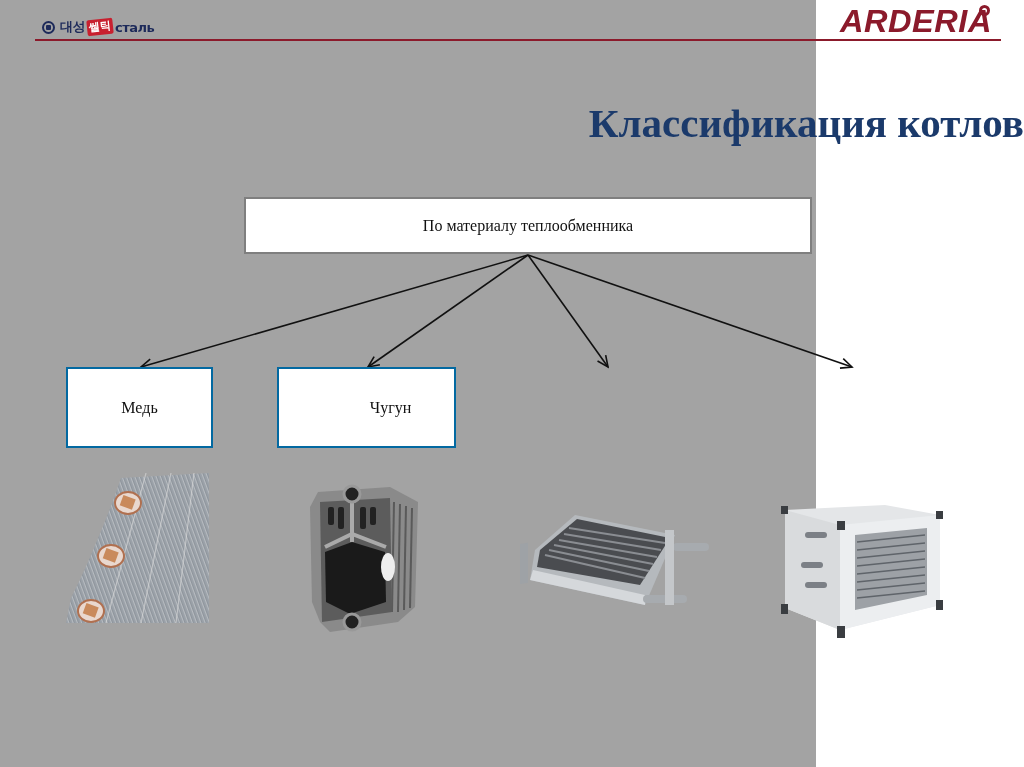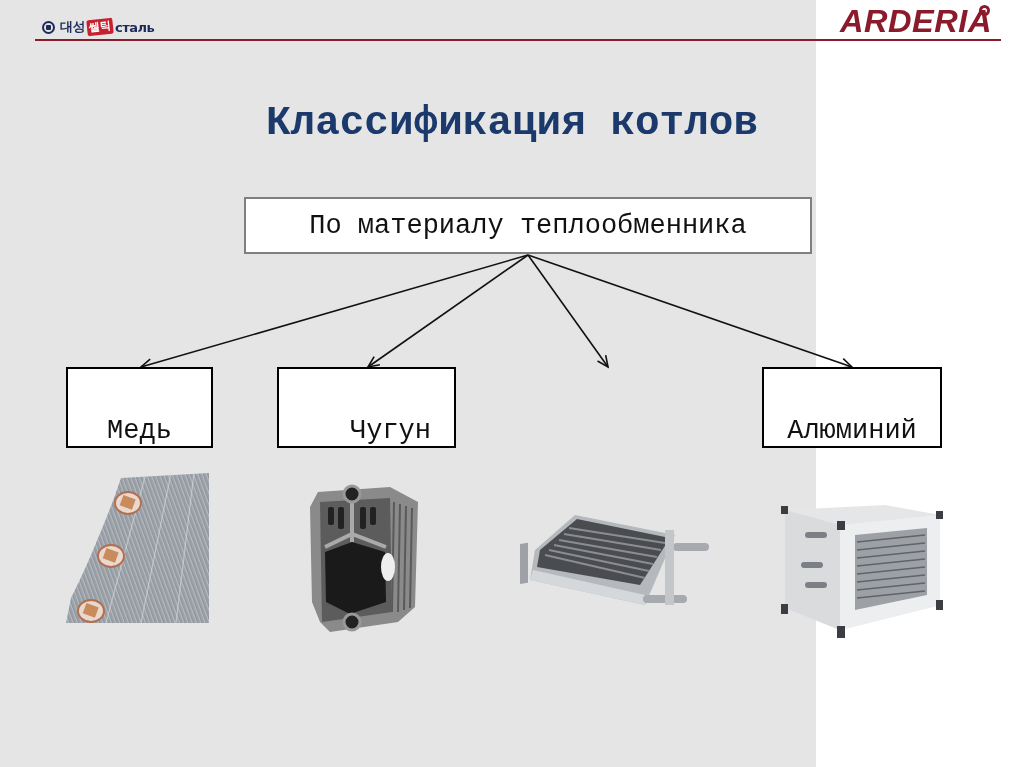--- a/index.html
+++ b/index.html
@@ -1,39 +1,39 @@
 <!DOCTYPE html>
 <html><head>
   <meta charset="utf-8">
   <style>
     html, body { margin: 0; padding: 0; }
     body {
       width: 1024px; height: 767px; position: relative; overflow: hidden;
       background: #ffffff; font-family: "Liberation Sans", sans-serif;
     }
-    .slide { position: absolute; left: 0; top: 0; width: 816px; height: 767px; background: #e5e5e5; }
+    .slide { position: absolute; left: 0; top: 0; width: 816px; height: 767px; background: #a3a3a3; }
     .header-rule { position: absolute; left: 35px; top: 39px; width: 966px; height: 2px; background: #8b1a2b; }
 
     
     .logo-left { position: absolute; left: 42px; top: 17px; height: 20px; display: flex; align-items: center; gap: 2px; }
     .logo-left .emblem { width: 13px; height: 13px; border: 2px solid #1d2a5a; border-radius: 50%; box-sizing: border-box; position: relative; margin-right: 3px; }
     .logo-left .emblem::after { content: ""; position: absolute; left: 2px; top: 2px; width: 5px; height: 5px; background: #1d2a5a; border-radius: 1px; }
     .logo-left .kr { font-family: "DejaVu Sans", sans-serif; font-weight: bold; font-size: 13px; color: #1d2a5a; letter-spacing: -0.5px; }
     .logo-left .badge { background: #c8202f; color: #fff; font-family: "DejaVu Sans", sans-serif; font-weight: bold; font-size: 11px; padding: 0 2px; transform: rotate(-6deg); line-height: 16px; border-radius: 2px; }
 
     
     .logo-right { position: absolute; left: 840px; top: 5px; }
     .logo-right .brand { font-family: "Liberation Sans", sans-serif; font-weight: bold; font-style: italic; font-size: 31px; color: #8b1a2b; letter-spacing: 0.5px; transform: scaleX(1.05); transform-origin: left; display: inline-block; line-height: 34px; }
     .logo-right .ring { position: absolute; left: 139px; top: 0px; width: 11px; height: 11px; border: 3px solid #8b1a2b; border-radius: 50%; box-sizing: border-box; }
 
-    .title { position: absolute; left: 0; width: 1024px; top: 98px; text-align: center; font-family: Liberation Mono, monospace; font-weight: bold; font-size: 41px; color: #1b3a6b; line-height: 50px; }
+    .title { position: absolute; left: 0; width: 1024px; top: 98px; text-align: right; font-family: Liberation Serif, serif; font-weight: bold; font-size: 41px; color: #1b3a6b; line-height: 50px; }
 
-    .box { position: absolute; box-sizing: border-box; background: #fff; display: flex; align-items: center; justify-content: center; font-family: Liberation Mono, monospace; font-size: 27px; color: #111; }
+    .box { position: absolute; box-sizing: border-box; background: #fff; display: flex; align-items: center; justify-content: center; font-family: Liberation Serif, serif; font-size: 16px; color: #111; }
     .root-box { left: 244px; top: 197px; width: 568px; height: 57px; border: 2px solid #7f7f7f; }
-    .child-box { top: 367px; height: 81px; border: 2px solid #000000; align-items: flex-end; }
+    .child-box { top: 367px; height: 81px; border: 2px solid #0369a1; }
     #c0 { left: 66px; width: 147px; }
     #c1 { left: 277px; width: 179px; padding-left: 48px; }
     #c2 { left: 519px; width: 184px; }
     #c3 { left: 762px; width: 180px; }
 
     svg.arrows { position: absolute; left: 0; top: 0; width: 1024px; height: 767px; pointer-events: none; }
 
     .photo { position: absolute; overflow: hidden; }
     #img-copper { left: 66px; top: 473px; width: 143px; height: 150px; }
     #img-castiron { left: 290px; top: 472px; width: 140px; height: 165px; }
@@ -75,23 +75,20 @@
 
   <div class="box root-box">
     <span>По материалу теплообменника</span>
   </div>
 
   <div class="box child-box" id="c0">
     <span>Медь</span>
   </div>
   <div class="box child-box" id="c1">
     <span>Чугун</span>
-  </div>
-  <div class="box child-box" id="c3">
-    <span>Алюминий</span>
   </div>
 
   <div class="photo" id="img-copper">
     <svg width="143" height="150" viewBox="0 0 143 150">
       <defs>
         <linearGradient id="fin" x1="0" y1="0" x2="1" y2="0">
           <stop offset="0" stop-color="#b9bec4"></stop>
             <stop offset="0.5" stop-color="#8f969e"></stop>
             <stop offset="1" stop-color="#c4c8cc"></stop>
         </linearGradient>

